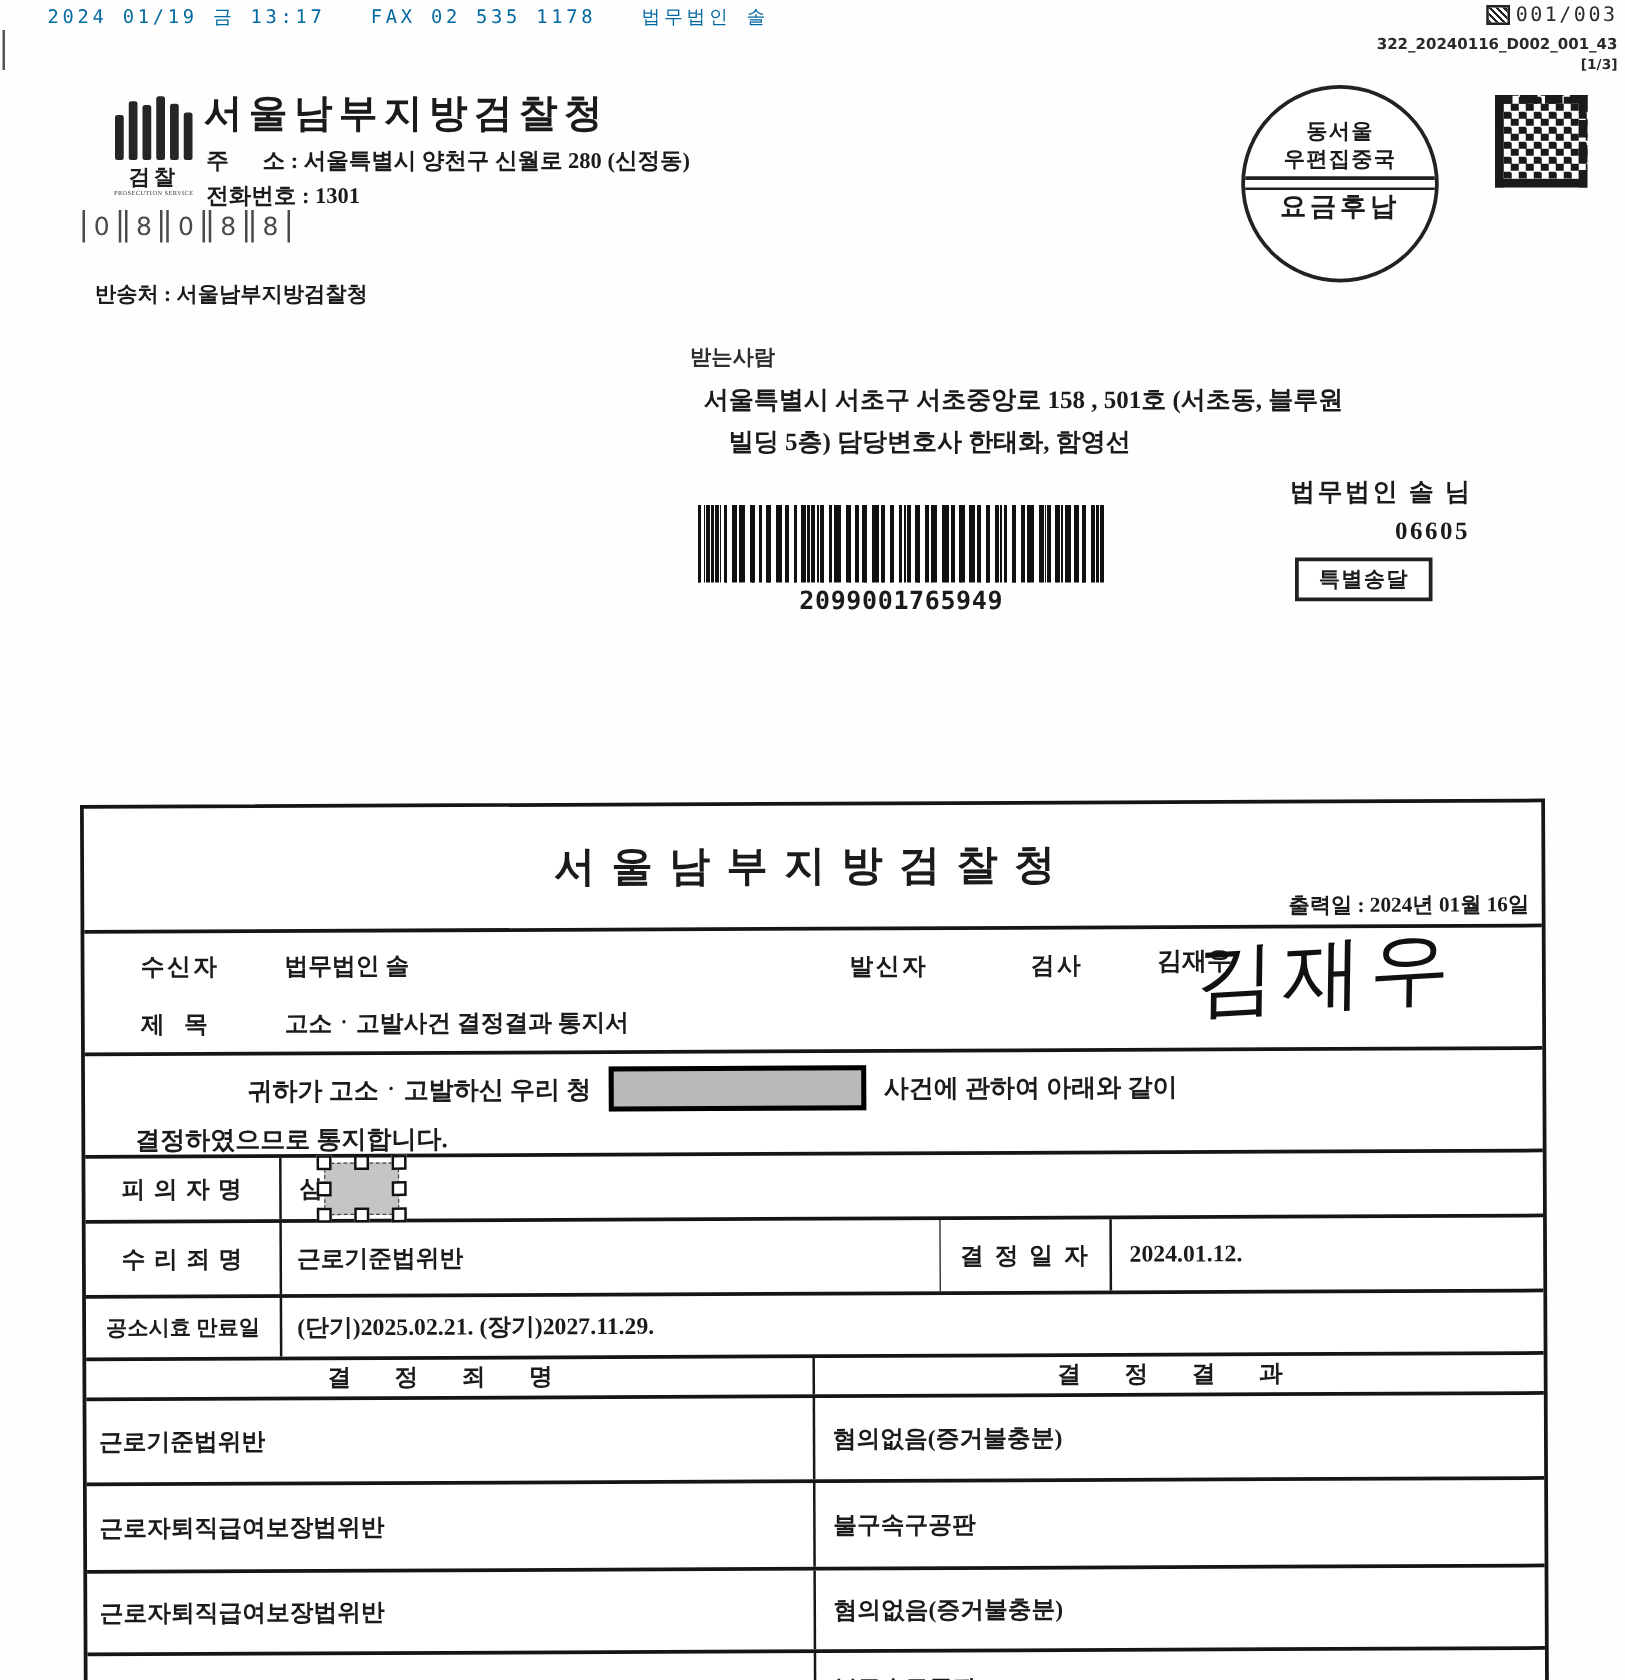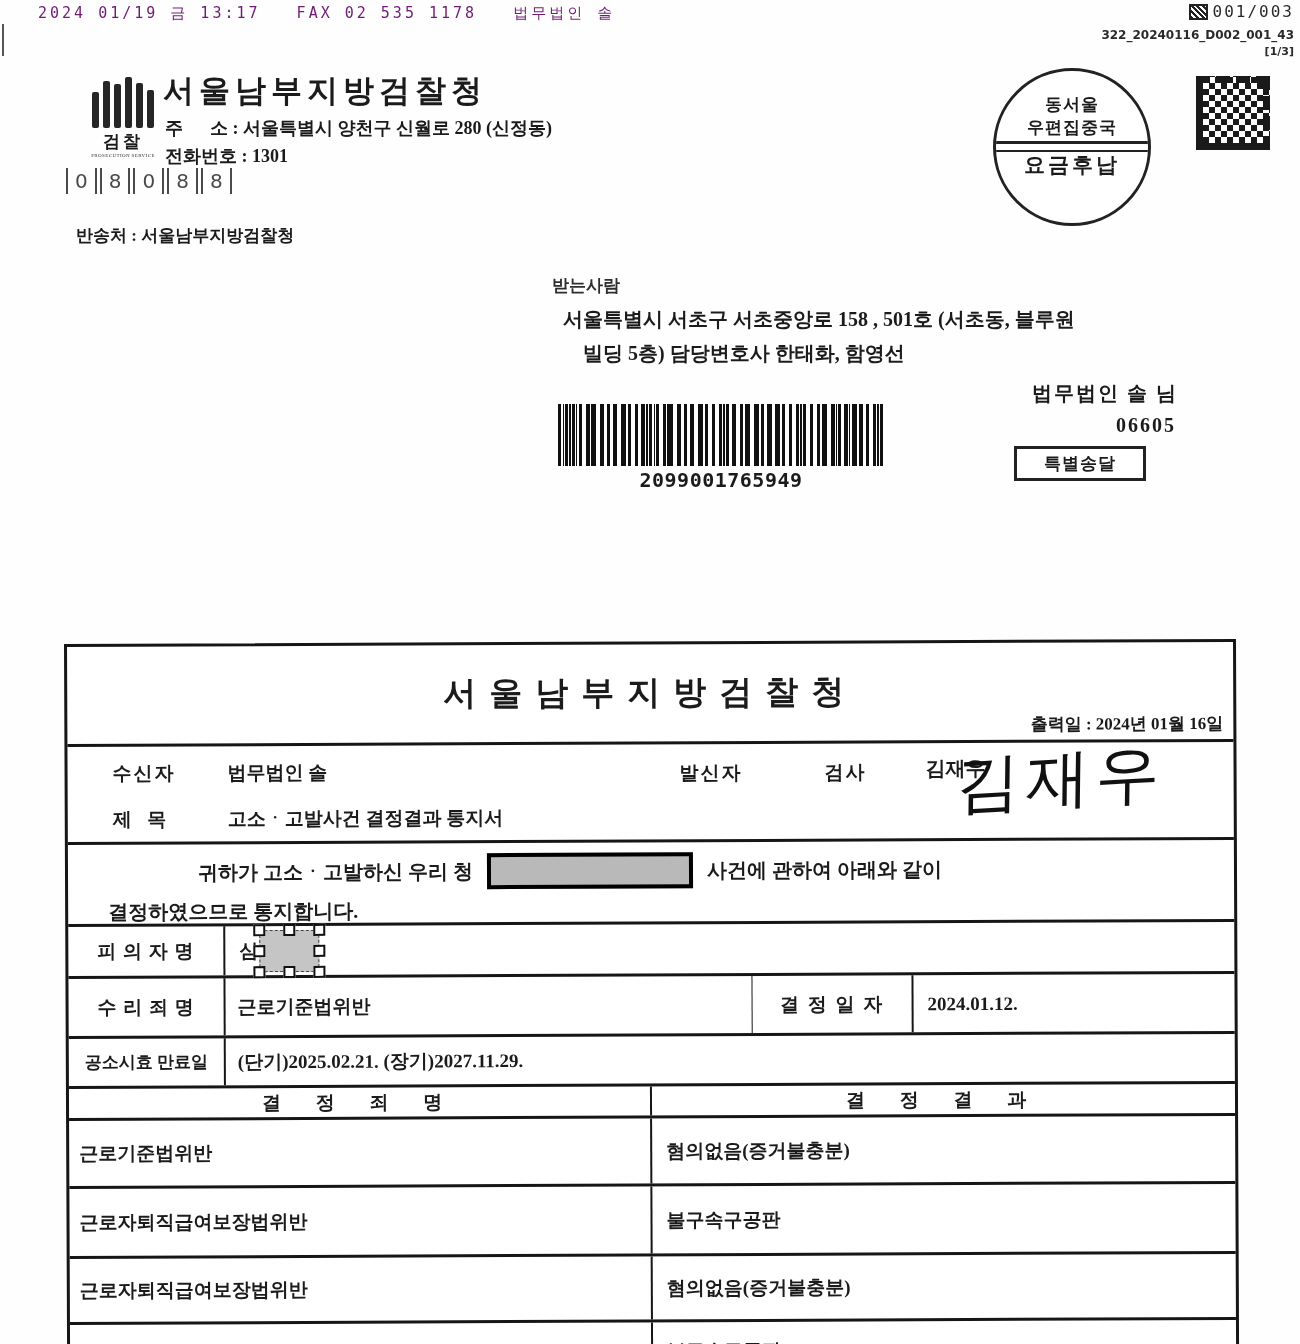--- a/index.html
+++ b/index.html
@@ -6,21 +6,21 @@
   .page {
     position:relative; width:1300px; height:1344px;
     background:#fefefe; overflow:hidden;
     font-family:"Liberation Serif","DejaVu Serif",serif;
     color:#1b1b1b;
   }
   
   .fax-line {
     position:absolute; left:38px; top:4px;
     font-family:"DejaVu Sans Mono",monospace;
-    font-size:15px; letter-spacing:3px; color:#701a75; white-space:pre;
+    font-size:15px; letter-spacing:3px; color:#0369a1; white-space:pre;
   }
   .scan-tick { position:absolute; left:2px; top:24px; width:2px; height:32px; background:#555; }
   .fax-pages {
     position:absolute; right:6px; top:2px; display:flex; gap:5px; align-items:center;
     font-family:"DejaVu Sans Mono",monospace; font-size:16px; color:#2a2a2a; letter-spacing:2px;
   }
   .fax-icon {
     width:15px; height:12px; border:2px solid #222;
     background:repeating-linear-gradient(45deg,#222 0 2px,#fff 2px 4px);
   }
@@ -70,21 +70,21 @@
     border-top:7px dashed #1a1a1a; border-right:7px dashed #1a1a1a;
   }
   
   .recv-label { position:absolute; left:552px; top:274px; font-size:17px; font-weight:bold; color:#2e2e2e; }
   .recv-l1 { position:absolute; left:563px; top:306px; font-size:20px; font-weight:bold; }
   .recv-l2 { position:absolute; left:563px; top:340px; font-size:20px; font-weight:bold;margin-left:20px; }
   .recv-name { position:absolute; right:122px; top:380px; font-size:20px; font-weight:bold; letter-spacing:2px; }
   .recv-zip  { position:absolute; right:124px; top:414px; font-size:20px; font-weight:bold; letter-spacing:2px;margin-left:35px; }
   .recv-special {
     position:absolute; right:154px; top:446px; border:3px solid #222;
-    padding:3px 27px; font-size:17px; font-weight:bold; letter-spacing:1px; background:#fff;
+    padding:3px 16px; font-size:17px; font-weight:bold; letter-spacing:1px; background:#fff;
   }
   
   .barcode {
     position:absolute; left:558px; top:404px; width:326px; height:62px;
     background:
       repeating-linear-gradient(90deg,#101010 0 3px,transparent 3px 7px),
       repeating-linear-gradient(90deg,#101010 0 2px,transparent 2px 11px),
       repeating-linear-gradient(90deg,transparent 0 5px,#101010 5px 6px,transparent 6px 13px);
   }
   .barcode-num {
@@ -126,21 +126,21 @@
   .n-suspect { height:52px; }
   .n-suspect-val { display:flex; align-items:center; padding-left:14px; font-size:19px; font-weight:bold; }
   .redact2 { position:relative; width:58px; height:40px; background:#c5c5c5; border:1px dashed #444; margin-left:1px; flex:none; }
   .handle { position:absolute; width:8px; height:8px; background:#fff; border:2px solid #111; }
   .h-tl{left:-7px;top:-7px} .h-tm{left:calc(50% - 6px);top:-7px} .h-tr{right:-7px;top:-7px}
   .h-ml{left:-7px;top:calc(50% - 6px)} .h-mr{right:-7px;top:calc(50% - 6px)}
   .h-bl{left:-7px;bottom:-7px} .h-bm{left:calc(50% - 6px);bottom:-7px} .h-br{right:-7px;bottom:-7px}
   .n-offense { height:60px; }
   .n-offense-val { width:526px; flex:none; box-sizing:border-box; display:flex; align-items:center; padding-left:12px; font-size:19px; font-weight:bold; }
   .n-ddate-lbl {
-    width:160px; flex:none; border-left:1px solid #161616; box-sizing:border-box;
+    width:136px; flex:none; border-left:1px solid #161616; box-sizing:border-box;
     display:flex; align-items:center; justify-content:center; font-size:19px; font-weight:bold; letter-spacing:2px;text-align:center;
   }
   .n-ddate-val { flex:1; border-left:2px solid #161616; display:flex; align-items:center; padding-left:14px; font-size:19px; font-weight:bold; }
   .n-statute { height:50px; }
   .n-statute .n-cell-label { font-size:17px; letter-spacing:0; }
   .n-statute-val { flex:1; display:flex; align-items:center; padding-left:12px; font-size:19px; font-weight:bold; }
   .n-dheader { height:32px; font-weight:bold; }
   .n-dh-left {
     width:583px; flex:none; border-right:2px solid #161616; box-sizing:border-box;
     text-align:center; font-size:19px; letter-spacing:15px; line-height:30px;

